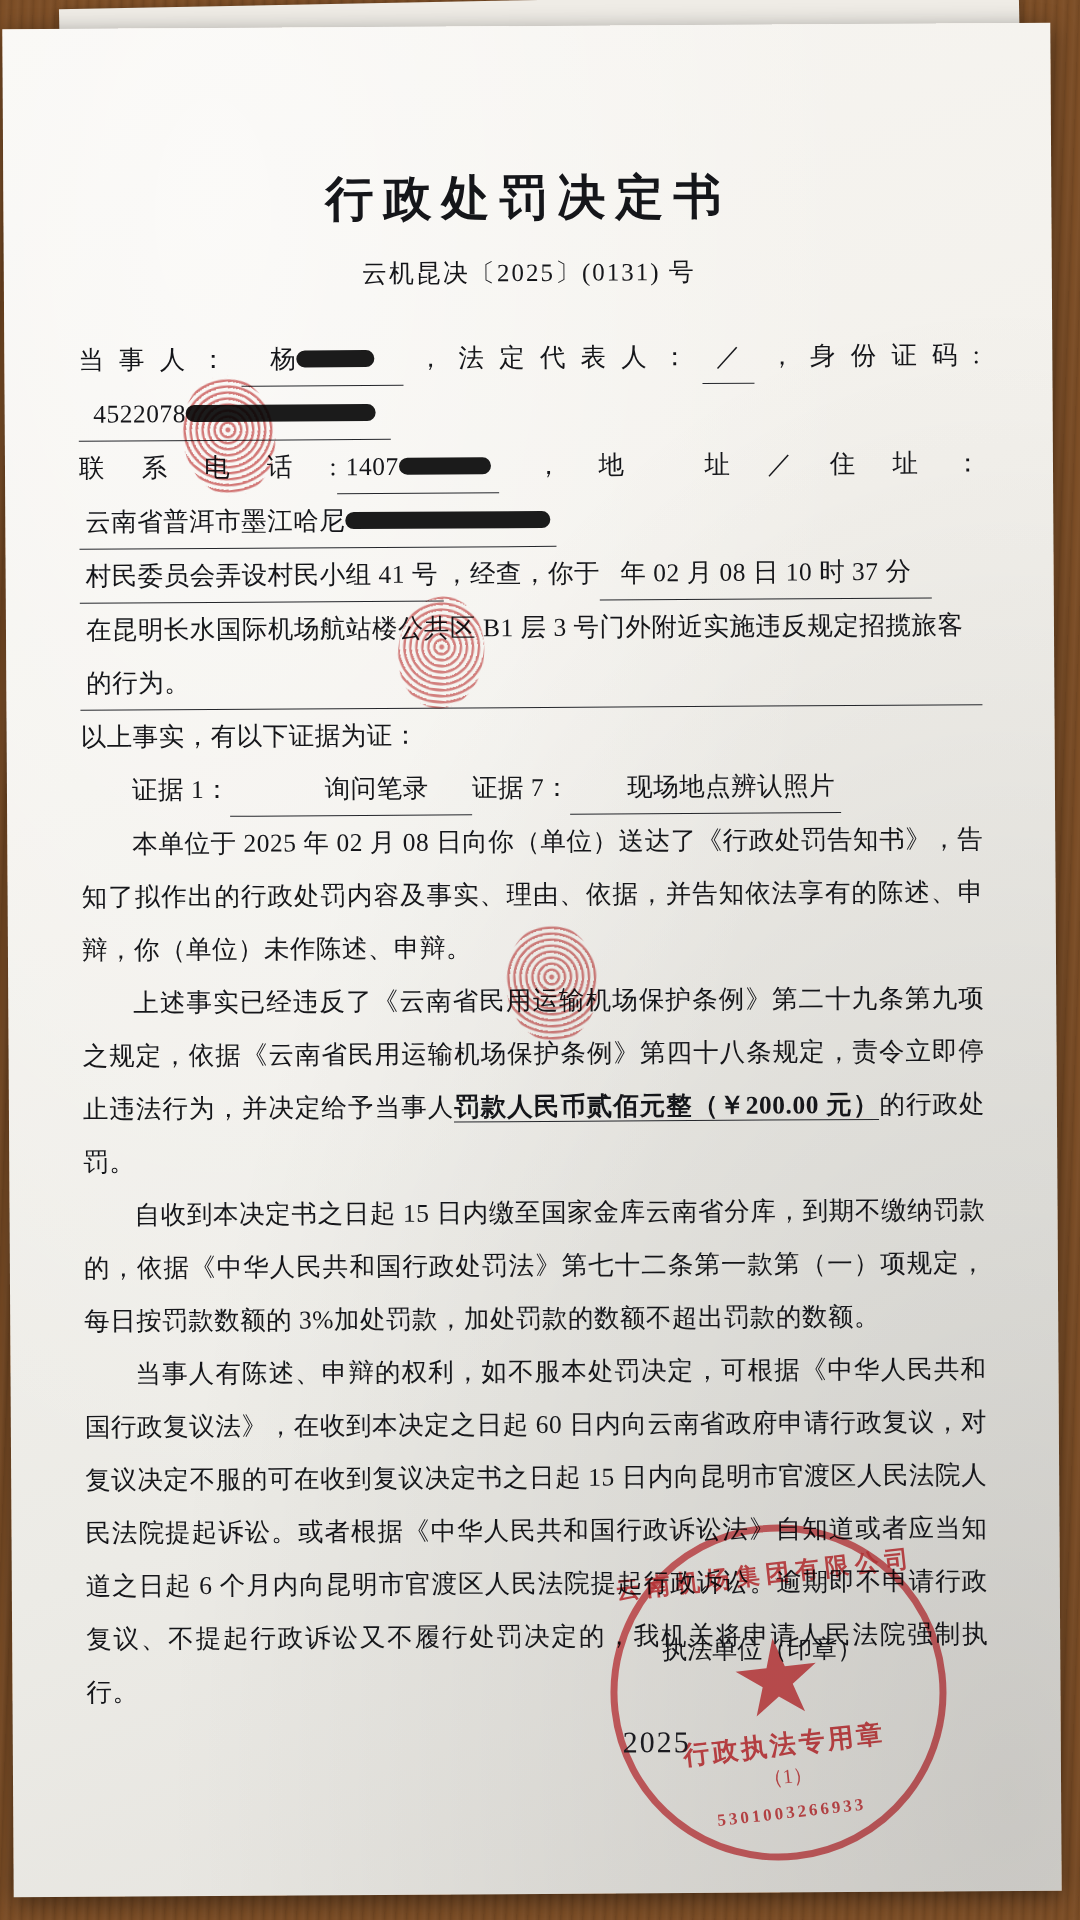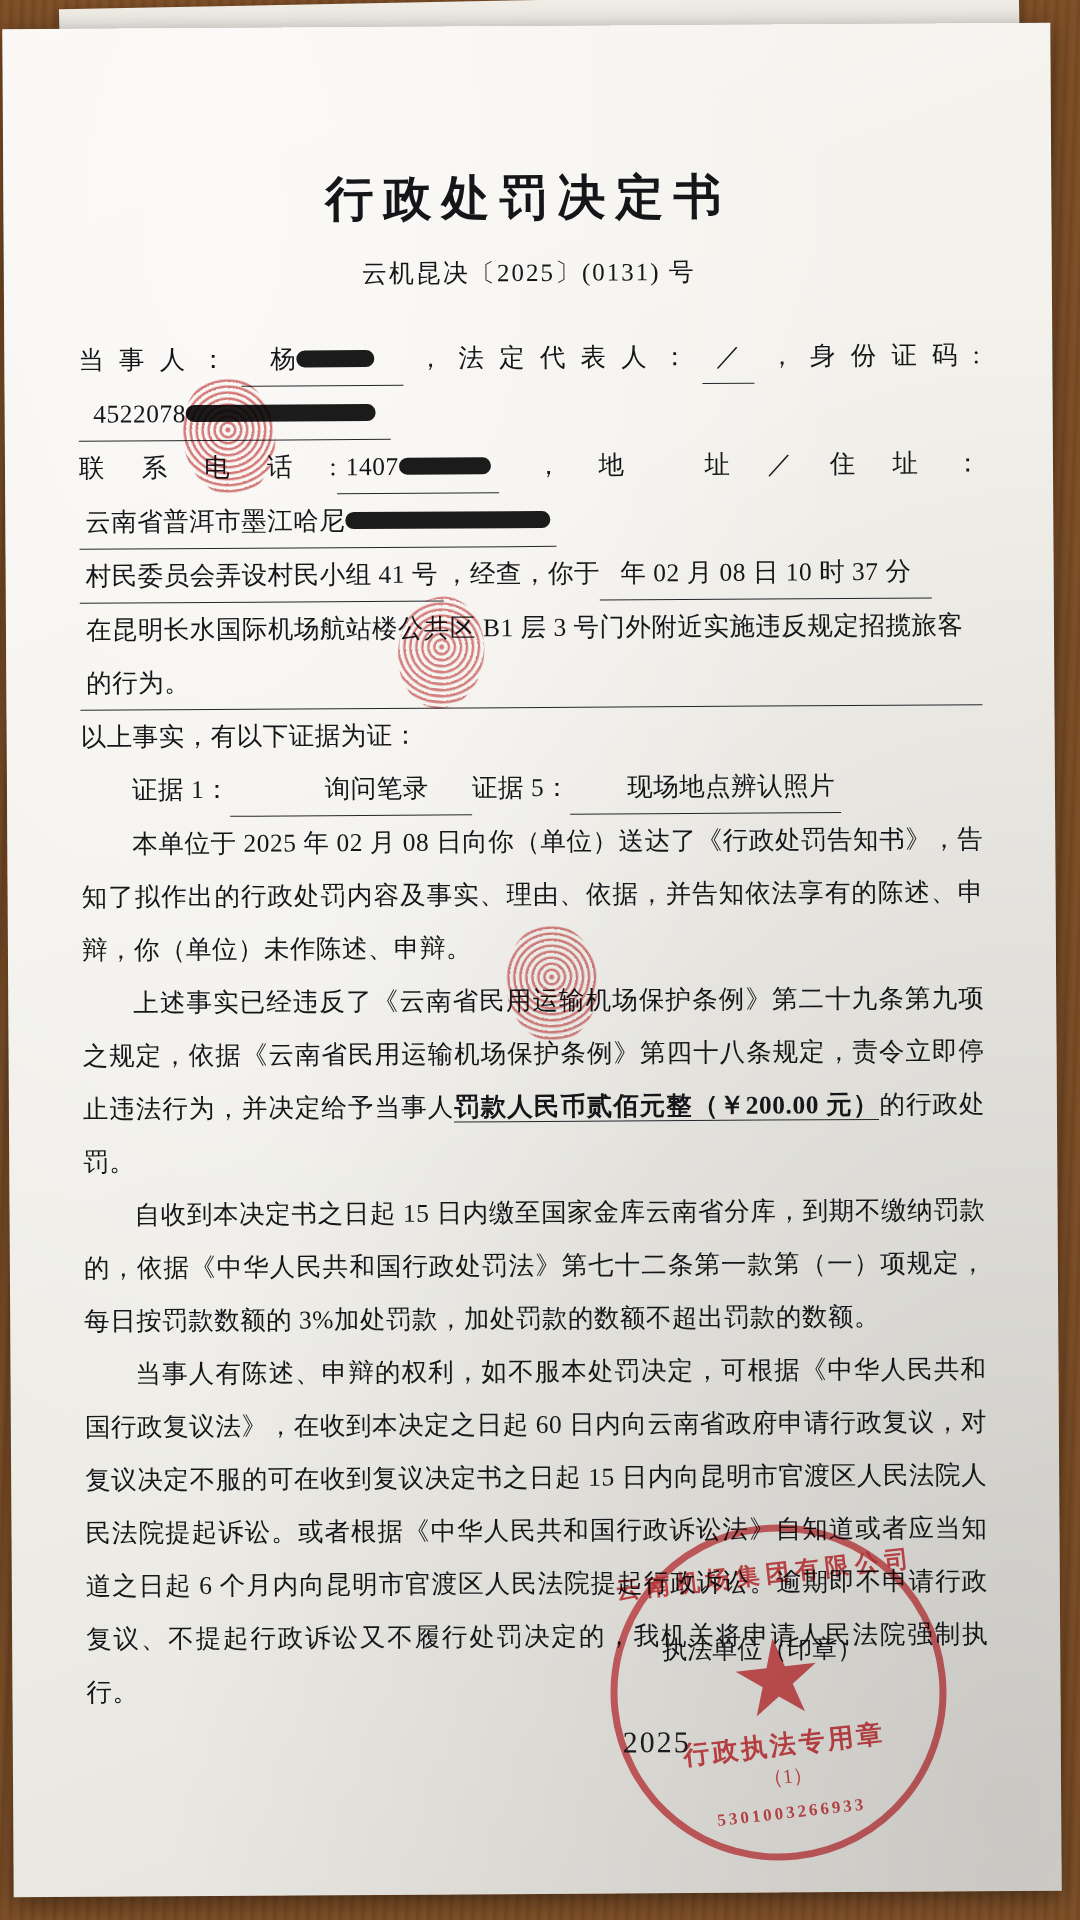--- a/index.html
+++ b/index.html
@@ -175,21 +175,21 @@
       <span class="ul" style="min-width:300px">村民委员会弄设村民小组 41 号</span><span>，经查，你于</span><span class="ul" style="min-width:320px">年 02 月 08 日 10 时 37 分</span>
     </p>
 
     <p class="line">
       <span class="ul" style="min-width:880px;text-align:left">在昆明长水国际机场航站楼公共区 B1 层 3 号门外附近实施违反规定招揽旅客的行为。</span>
     </p>
 
     <p class="line">以上事实，有以下证据为证：</p>
 
     <p class="line indent">
-      <span>证据 1：</span><span class="ul" style="min-width:230px">询问笔录</span><span>证据 5：</span><span class="ul" style="min-width:250px">现场地点辨认照片</span>
+      <span>证据 1：</span><span class="ul" style="min-width:230px">询问笔录</span><span>证据 7：</span><span class="ul" style="min-width:250px">现场地点辨认照片</span>
     </p>
 
     <p class="line indent para">本单位于 2025 年 02 月 08 日向你（单位）送达了《行政处罚告知书》，告知了拟作出的行政处罚内容及事实、理由、依据，并告知依法享有的陈述、申辩，你（单位）未作陈述、申辩。</p>
 
     <p class="line indent para"><span>上述事实已经违反了《云南省民用运输机场保护条例》第二十九条第九项之规定，依据《云南省民用运输机场保护条例》第四十八条规定，责令立即停止违法行为，并决定给予当事人</span><span class="emph">罚款人民币贰佰元整（￥200.00 元）</span><span>的行政处罚。</span></p>
 
     <p class="line indent para">自收到本决定书之日起 15 日内缴至国家金库云南省分库，到期不缴纳罚款的，依据《中华人民共和国行政处罚法》第七十二条第一款第（一）项规定，每日按罚款数额的 3%加处罚款，加处罚款的数额不超出罚款的数额。</p>
 
     <p class="line indent para">当事人有陈述、申辩的权利，如不服本处罚决定，可根据《中华人民共和国行政复议法》，在收到本决定之日起 60 日内向云南省政府申请行政复议，对复议决定不服的可在收到复议决定书之日起 15 日内向昆明市官渡区人民法院人民法院提起诉讼。或者根据《中华人民共和国行政诉讼法》自知道或者应当知道之日起 6 个月内向昆明市官渡区人民法院提起行政诉讼。逾期即不申请行政复议、不提起行政诉讼又不履行处罚决定的，我机关将申请人民法院强制执行。</p>
 

